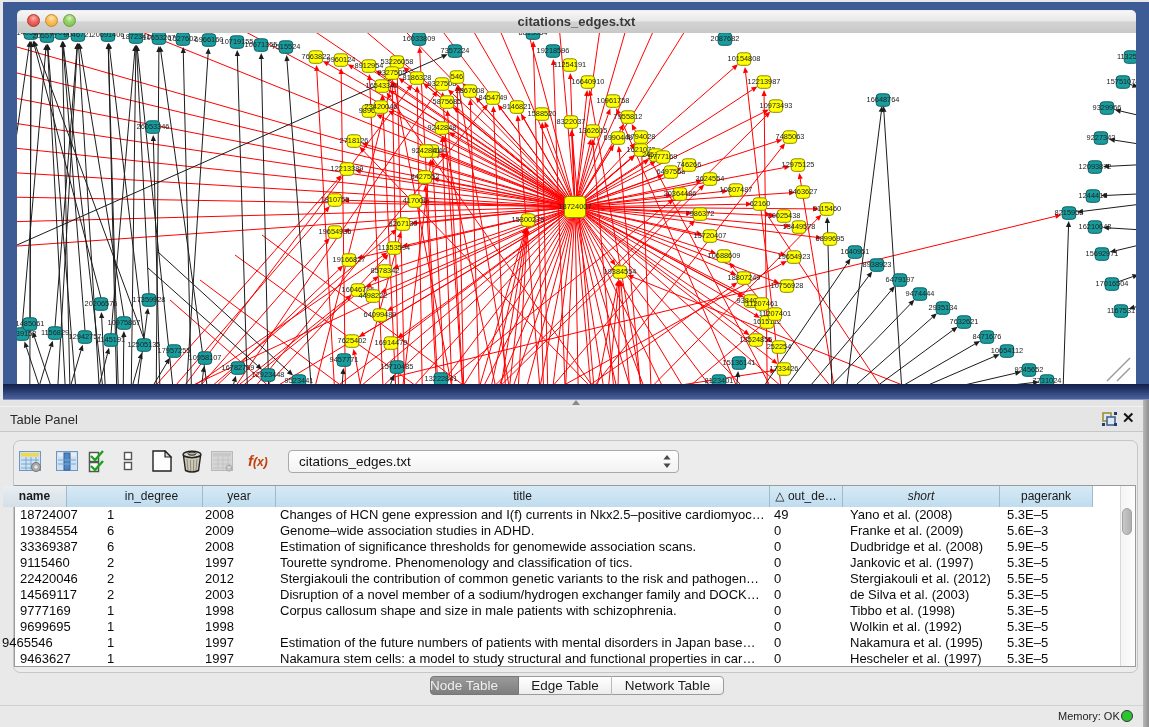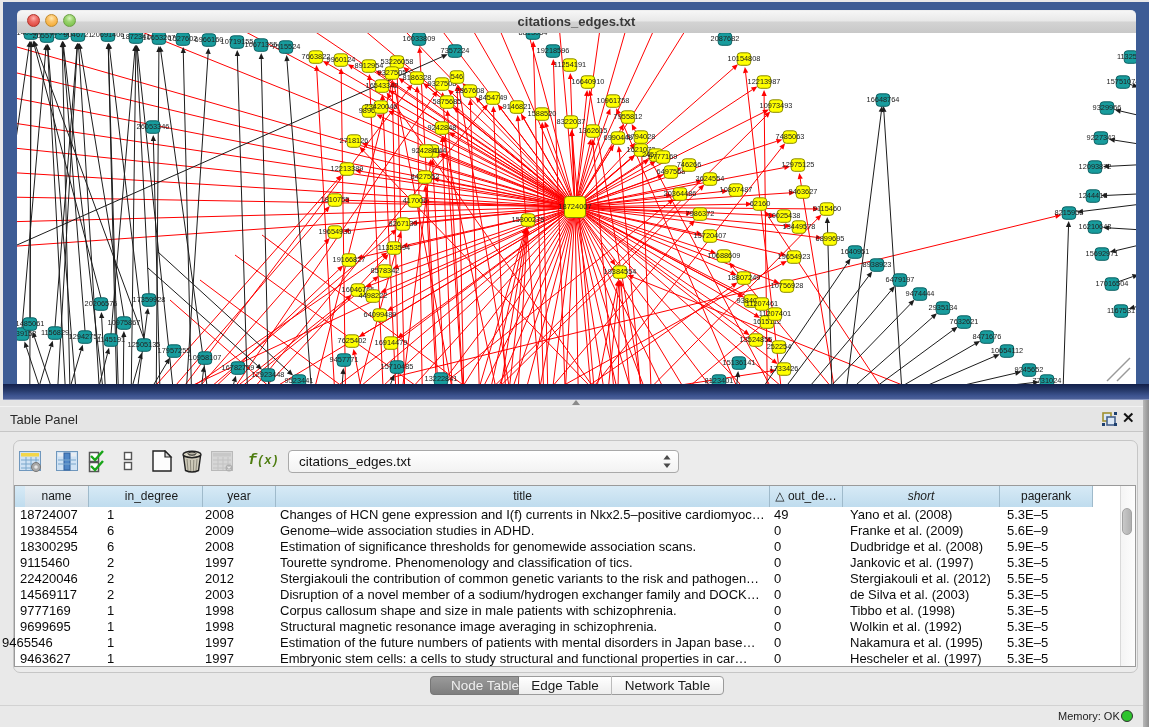--- a/index.html
+++ b/index.html
@@ -892,33 +892,33 @@
         <line x1="2" y1="13" x2="20" y2="13"></line>
         <line x1="2" y1="17" x2="20" y2="17"></line>
         <line x1="7" y1="6" x2="7" y2="19"></line>
         <line x1="12" y1="6" x2="12" y2="19"></line>
         <line x1="17" y1="6" x2="17" y2="19"></line>
       </g>
     <circle cx="18" cy="17" r="3.5" fill="#9d9d9d"></circle>
     <path d="M16.5 15.5 L19.5 18.5 M19.5 15.5 L16.5 18.5" stroke="#e4e4e4" stroke-width="1.2"></path>
   </g>
 </svg>
-<div class="abs" style="left:248px;top:452px;font-size:15px;font-style:italic;font-weight:bold;color:#4d7c0f;font-family:Liberation Mono, monospace;">f<span style="font-size:12px;">(x)</span></div>
+<div class="abs" style="left:248px;top:452px;font-size:15px;font-style:italic;font-weight:bold;color:#c2410c;font-family:Liberation Sans, sans-serif;">f<span style="font-size:12px;">(x)</span></div>
 
 <div class="abs" style="left:288px;top:450px;width:391px;height:23px;background:linear-gradient(#ffffff,#f2f2f2);
   border:1px solid #a9a9a9;border-radius:4px;box-shadow:inset 0 1px 0 #fff;"></div>
 <div class="abs" style="left:299px;top:454px;font-size:13.5px;color:#111;">citations_edges.txt</div>
 <svg class="abs" style="left:662px;top:455px" width="10" height="14">
   <polygon points="5,0 8.6,4.6 1.4,4.6" fill="#4a4a4a"></polygon>
   <polygon points="5,13 8.6,8.4 1.4,8.4" fill="#4a4a4a"></polygon>
 </svg>
 
 <div class="abs" style="left:14px;top:485px;width:1122px;height:182px;background:#fff;border:1px solid #9a9a9a;"></div>
 <div class="abs" style="left:15px;top:486px;width:1078px;height:21px;background:linear-gradient(#d7eaf6,#bfdcee);"></div>
-<div class="tblhead" style="left:25px;width:64px;background:linear-gradient(#e8eef3,#d3dfe8);">name</div>
+<div class="tblhead" style="left:3px;width:64px;background:linear-gradient(#e8eef3,#d3dfe8);font-weight:bold;">name</div>
 <div class="tblhead" style="left:101px;width:102px;">in_degree</div>
 <div class="tblhead" style="left:203px;width:73px;">year</div>
 <div class="tblhead" style="left:276px;width:494px;">title</div>
 <div class="tblhead" style="left:770px;width:73px;">△ out_de…</div>
 <div class="tblhead" style="left:843px;width:157px;font-style:italic;">short</div>
 <div class="tblhead" style="left:1000px;width:93px;">pagerank</div>
 <style>
 .tblhead { position:absolute; top:486px; height:21px; line-height:21px; text-align:center;
   font-size:12px; color:#1a1a1a; border-right:1px solid #9fbacb; }
 .tr { position:absolute; left:0; width:1095px; height:16px; }
@@ -933,24 +933,24 @@
     <span style="left:850px">Yano et al. (2008)</span>
     <span style="left:1007px">5.3E–5</span>
   </div>
 <div class="tr" style="top:523px">
     <span style="left:20px">19384554</span>
     <span style="left:107px">6</span>
     <span style="left:205px">2009</span>
     <span style="left:280px">Genome–wide association studies in ADHD.</span>
     <span style="left:774px">0</span>
     <span style="left:850px">Franke et al. (2009)</span>
-    <span style="left:1007px">5.6E–9</span>
+    <span style="left:1007px">5.6E–3</span>
   </div>
 <div class="tr" style="top:539px">
-    <span style="left:20px">18300295</span>
+    <span style="left:20px">33369387</span>
     <span style="left:107px">6</span>
     <span style="left:205px">2008</span>
     <span style="left:280px">Estimation of significance thresholds for genomewide association scans.</span>
     <span style="left:774px">0</span>
     <span style="left:850px">Dudbridge et al. (2008)</span>
     <span style="left:1007px">5.9E–5</span>
   </div>
 <div class="tr" style="top:555px">
     <span style="left:20px">9115460</span>
     <span style="left:107px">2</span>
@@ -984,52 +984,51 @@
     <span style="left:205px">1998</span>
     <span style="left:280px">Corpus callosum shape and size in male patients with schizophrenia.</span>
     <span style="left:774px">0</span>
     <span style="left:850px">Tibbo et al. (1998)</span>
     <span style="left:1007px">5.3E–5</span>
   </div>
 <div class="tr" style="top:619px">
     <span style="left:20px">9699695</span>
     <span style="left:107px">1</span>
     <span style="left:205px">1998</span>
-    <span style="left:280px">Structural magnetic resonance image averaging in schizophrenia.</span>
     <span style="left:774px">0</span>
     <span style="left:850px">Wolkin et al. (1992)</span>
     <span style="left:1007px">5.3E–5</span>
   </div>
 <div class="tr" style="top:635px">
     <span style="left:2px">9465546</span>
     <span style="left:107px">1</span>
     <span style="left:205px">1997</span>
     <span style="left:280px">Estimation of the future numbers of patients with mental disorders in Japan base…</span>
     <span style="left:774px">0</span>
     <span style="left:850px">Nakamura et al. (1995)</span>
     <span style="left:1007px">5.3E–5</span>
   </div>
 <div class="tr" style="top:651px">
     <span style="left:20px">9463627</span>
     <span style="left:107px">1</span>
     <span style="left:205px">1997</span>
-    <span style="left:280px">Embryonic stem cells: a cells to study structural and functional properties in car…</span>
+    <span style="left:280px">Nakamura stem cells: a model to study structural and functional properties in car…</span>
     <span style="left:774px">0</span>
     <span style="left:850px">Hescheler et al. (1997)</span>
     <span style="left:1007px">5.3E–5</span>
   </div>
 
 <div class="abs" style="left:1120px;top:486px;width:15px;height:180px;background:linear-gradient(90deg,#f4f4f4,#fdfdfd);border-left:1px solid #d9d9d9;"></div>
 <div class="abs" style="left:1122px;top:508px;width:10px;height:27px;background:linear-gradient(90deg,#c9c9c9,#b0b0b0);border-radius:5px;border:1px solid #a2a2a2;"></div>
 
 <div class="abs" style="left:430px;top:676px;width:294px;height:19px;border:1px solid #9b9b9b;border-radius:4px;
   background:linear-gradient(#ffffff,#ededed);"></div>
 <div class="abs" style="left:430px;top:676px;width:89px;height:19px;border-radius:4px 0 0 4px;
   background:linear-gradient(#9a9a9a,#7e7e7e);border:1px solid #777;"></div>
-<div class="abs" style="left:430px;top:676px;width:89px;height:19px;line-height:19px;text-align:right;font-size:13.5px;color:#efefef;">Node Table</div>
+<div class="abs" style="left:430px;top:676px;width:89px;height:19px;line-height:19px;text-align:left;font-size:13.5px;color:#efefef;">Node Table</div>
 <div class="abs" style="left:519px;top:676px;width:93px;height:19px;line-height:19px;text-align:center;font-size:13.5px;color:#1b1b1b;border-right:1px solid #bbb;">Edge Table</div>
 <div class="abs" style="left:612px;top:676px;width:111px;height:19px;line-height:19px;text-align:center;font-size:13.5px;color:#1b1b1b;">Network Table</div>
 
 <div class="abs" style="left:0;top:705px;width:1149px;height:22px;background:#e9e9e9;border-top:1px solid #d2d2d2;"></div>
 <div class="abs" style="left:1058px;top:710px;font-size:11px;color:#222;">Memory: OK</div>
 <div class="abs" style="left:1121px;top:710px;width:12px;height:12px;border-radius:50%;background:#2ec42e;border:1px solid #333;"></div>
 
 <div class="abs" style="left:1143px;top:400px;width:6px;height:327px;background:linear-gradient(90deg,#b9b9b9,#8f8f8f);"></div>
 
 </body></html>

